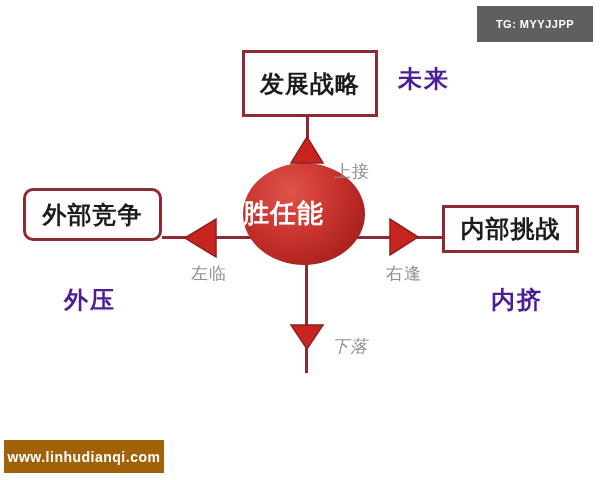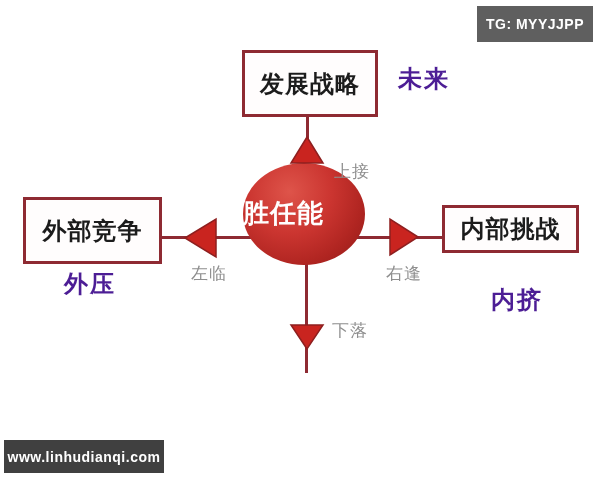--- a/index.html
+++ b/index.html
@@ -16,22 +16,22 @@
   .badge {
     position: absolute;
     background: #5f5f5f;
     color: #ffffff;
     font-weight: bold;
     display: flex;
     align-items: center;
     justify-content: center;
     letter-spacing: 0.5px;
   }
-  .badge-tg { right: 7px; top: 6px; width: 116px; height: 36px; font-size: 14px; }
-  .badge-site { left: 4px; top: 440px; width: 160px; height: 33px; font-size: 14px; background: #404040; }
+  .badge-tg { right: 7px; top: 6px; width: 116px; height: 36px; font-size: 11px; }
+  .badge-site { left: 4px; top: 440px; width: 160px; height: 33px; font-size: 14px; background: #a16207; }
 
   
   .line { position: absolute; background: #8e2a32; z-index: 1; }
   .line-top { left: 306px; top: 117px; width: 3px; height: 27px; }
   .line-h { left: 162px; top: 236px; width: 286px; height: 3px; }
   .line-bottom { left: 305px; top: 263px; width: 3px; height: 110px; }
 
   
   .center-circle {
     position: absolute;
@@ -64,49 +64,49 @@
     justify-content: center;
     font-weight: bold;
     font-size: 24px;
     color: #1c1c1c;
     letter-spacing: 1px;
     z-index: 4;
     box-sizing: border-box;
     font-family: Liberation Serif, serif;
   }
   .node-top { left: 242px; top: 50px; width: 136px; height: 67px; }
-  .node-left { left: 23px; top: 197px; width: 139px; height: 67px; }
+  .node-left { left: 23px; top: 188px; width: 139px; height: 53px; border-radius: 10px; }
   .node-right { left: 442px; top: 205px; width: 137px; height: 48px; }
   .node-bottom { left: 242px; top: 372px; width: 138px; height: 68px; }
 
   
   .edge-label {
     position: absolute;
     color: #8f8f8f;
     font-size: 17px;
     font-weight: 500;
     z-index: 4;
     letter-spacing: 1px;
   }
   .edge-top { left: 334px; top: 160px; }
   .edge-left { left: 191px; top: 262px; }
   .edge-right { left: 386px; top: 262px; }
-  .edge-bottom { left: 332px; top: 319px; }
+  .edge-bottom { left: 332px; top: 335px; font-style: italic; }
 
   
   .tag {
     position: absolute;
     color: #4c1d95;
     font-size: 24px;
     font-weight: 600;
     z-index: 4;
     letter-spacing: 2px;
   }
   .tag-top { left: 398px; top: 63px; }
-  .tag-left { left: 64px; top: 268px; }
+  .tag-left { left: 64px; top: 284px; }
   .tag-right { left: 491px; top: 284px; text-align: center; }
   .tag-bottom { left: 402px; top: 389px; }
 </style>
 </head>
 <body>
 
 <div class="canvas">
 
   <div class="badge badge-tg">TG: MYYJJPP</div>
   <div class="badge badge-site">www.linhudianqi.com</div>

